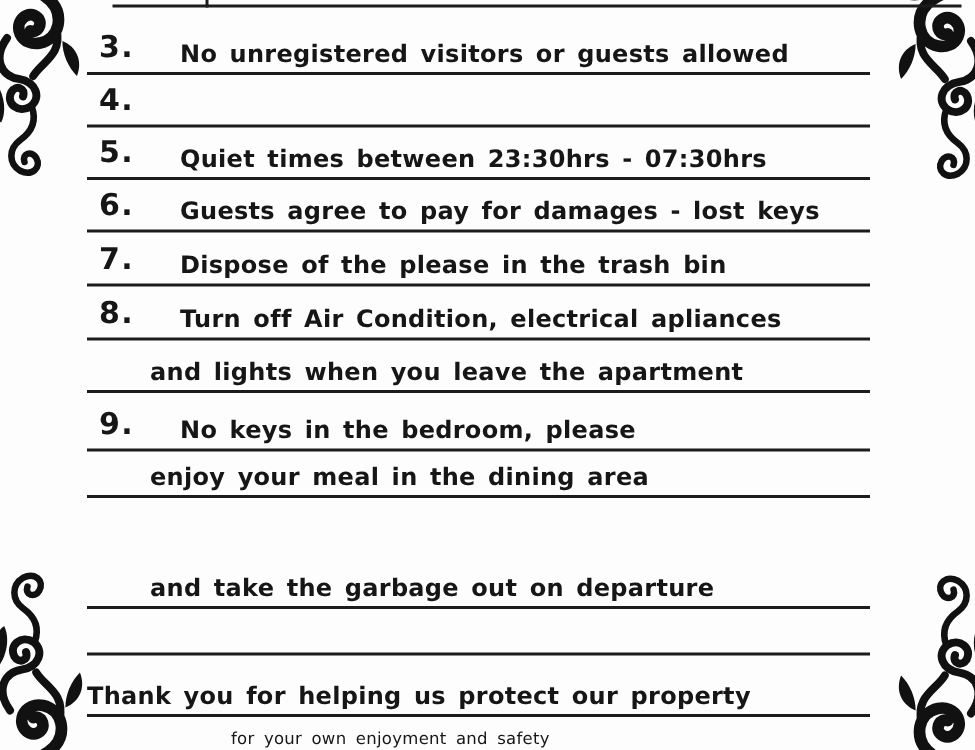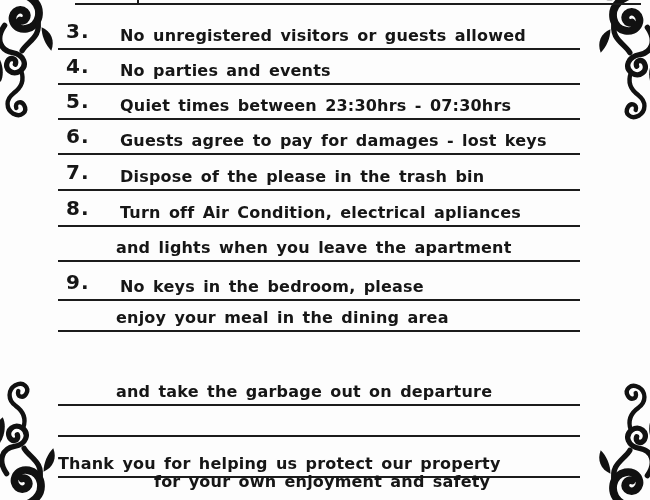--- a/index.html
+++ b/index.html
@@ -32,43 +32,43 @@
     font-weight:700;
     transform:translateY(-2px);
     letter-spacing:1px;
   }
   .txt{
     font-size:16px;
     font-weight:700;
     letter-spacing:.2px;
     word-spacing:2.5px;
   }
-  .cont .txt{margin-left:58px;}
+  .cont .txt{margin-left:42px;}
   .divider{
     position:absolute;
     left:58px;width:522px;
     border-top:2px solid #1c1c1c;
     height:0;
   }
   
   .topcut{
     position:absolute;
     left:75px;top:3px;width:566px;
     border-top:2px solid #1c1c1c;
   }
   .topcut-tick{
     position:absolute;
     left:137px;top:0;width:2px;height:5px;
     background:#1c1c1c;
   }
   
   .footer2{
     position:absolute;
-    left:58px;top:472px;width:522px;
-    font-size:16px;font-weight:700;
+    left:58px;top:486px;width:522px;
+    font-size:11px;font-weight:400;
     letter-spacing:.2px;word-spacing:2.5px;
     padding-left:96px;
     box-sizing:border-box;
     white-space:nowrap;
   }
   
   .flourish{position:absolute;width:68px;height:132px;}
   .fl-tl{left:-7px;top:-10px;}
   .fl-tr{right:-9px;top:-8px;transform:scaleX(-1);}
   .fl-bl{left:-5px;bottom:-9px;transform:scaleY(-1);}
@@ -120,21 +120,20 @@
   <div class="topcut"></div>
   <div class="topcut-tick"></div>
 
   <div class="row" style="top:11px">
     <span class="num">3.</span>
     <span class="txt">No unregistered visitors or guests allowed</span>
   </div>
 
   <div class="row" style="top:46px">
     <span class="num">4.</span>
-    <span class="txt">No parties and events</span>
   </div>
 
   <div class="row" style="top:81px">
     <span class="num">5.</span>
     <span class="txt">Quiet times between 23:30hrs - 07:30hrs</span>
   </div>
 
   <div class="row" style="top:116px">
     <span class="num">6.</span>
     <span class="txt">Guests agree to pay for damages - lost keys</span>

